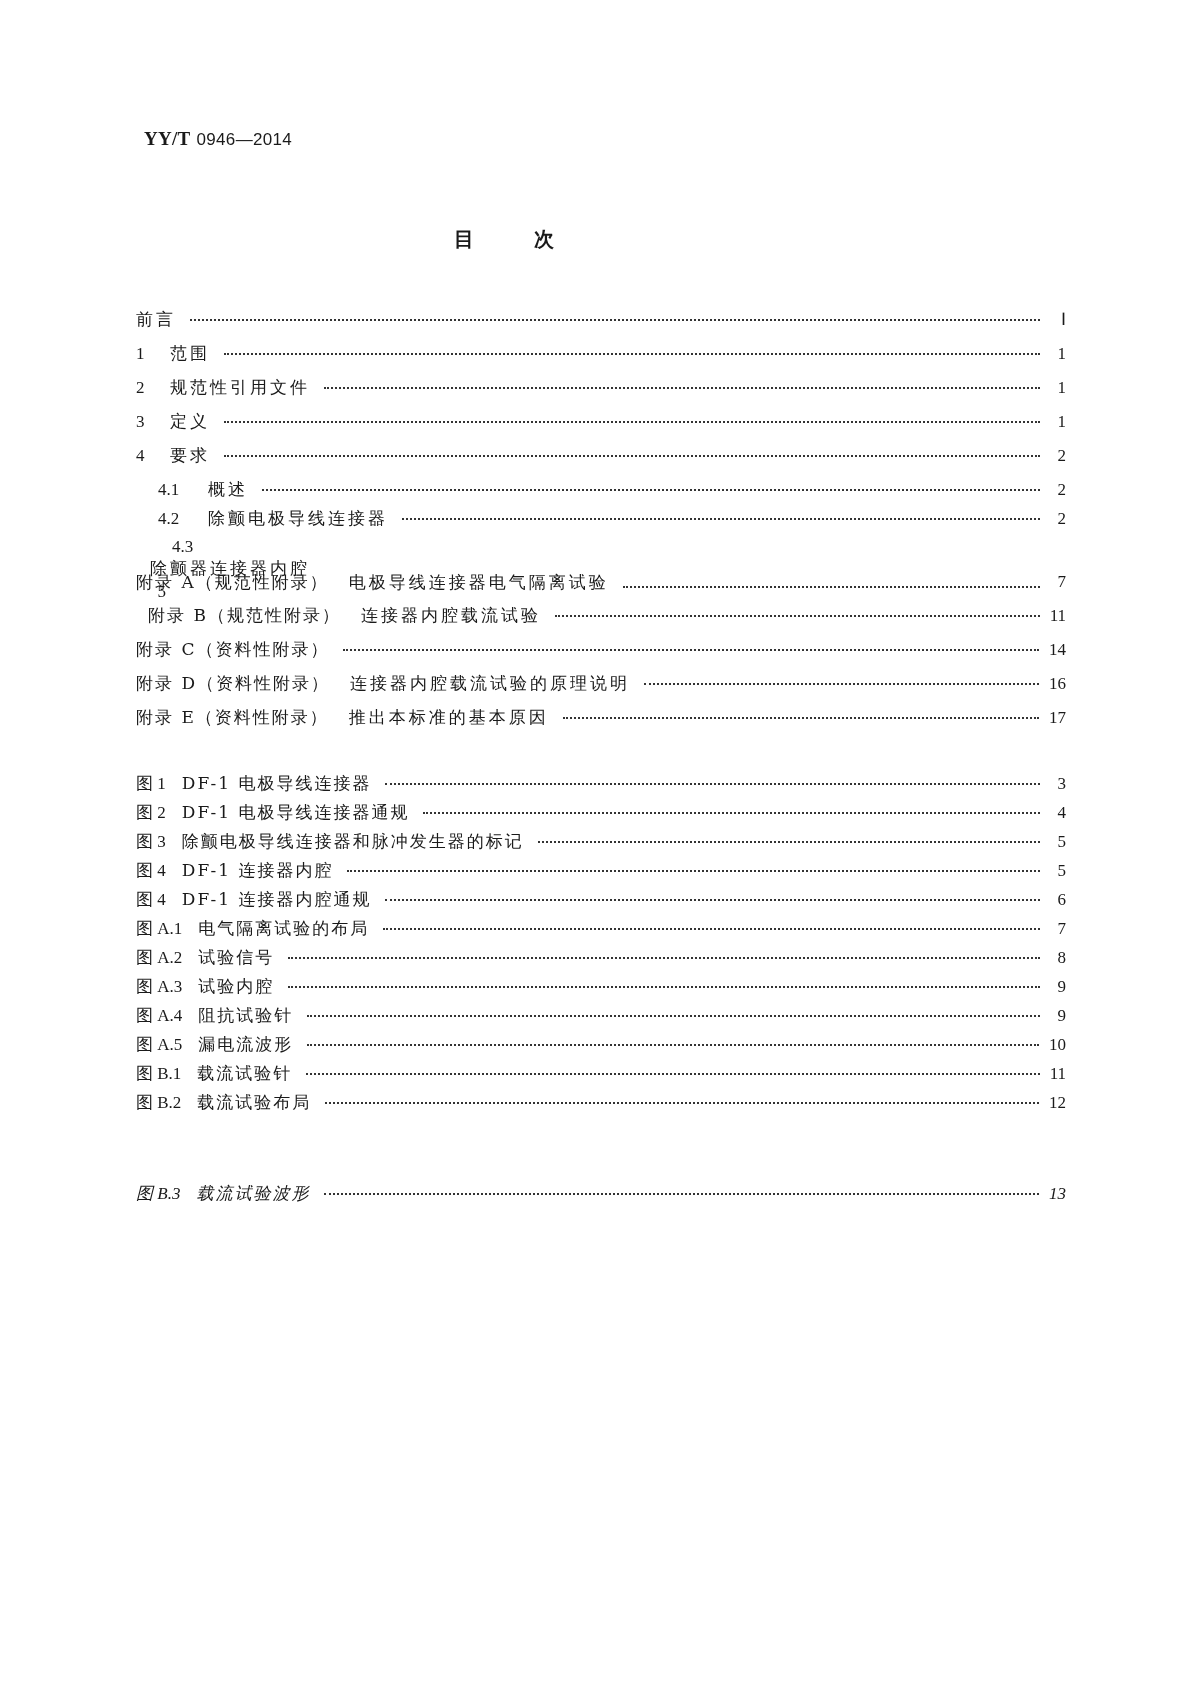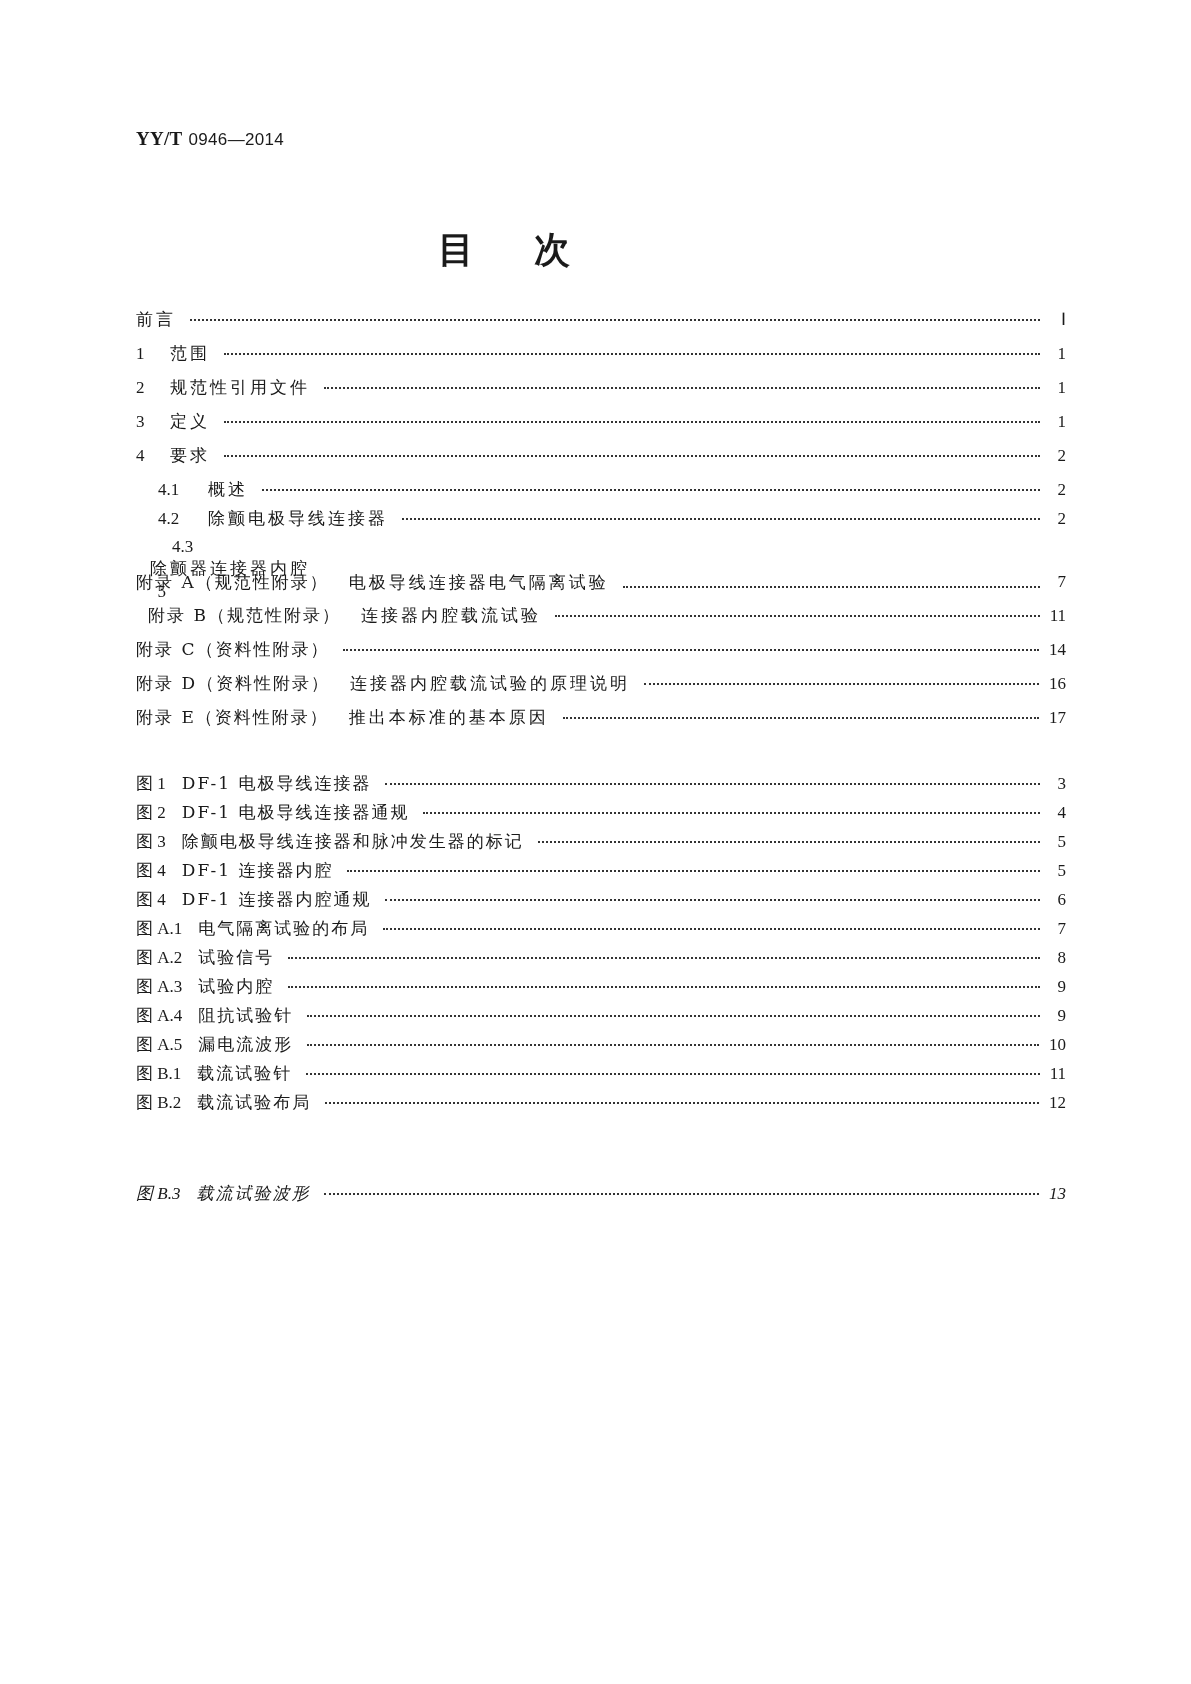--- a/index.html
+++ b/index.html
@@ -1,28 +1,28 @@
 <!DOCTYPE html>
 <html><head>
 <meta charset="utf-8">
 <style>
   html, body { margin: 0; padding: 0; background: #ffffff; }
   body {
     width: 1191px; height: 1684px; position: relative; overflow: hidden;
     font-family: "DejaVu Serif", "Liberation Serif", serif; color: #1a1a1a;
   }
   .std-code {
-    position: absolute; left: 136px; top: 128px;
+    position: absolute; left: 144px; top: 128px;
     font-size: 17px; letter-spacing: 0.3px;
   }
   .std-code .prefix { font-family: "Liberation Serif", serif; font-weight: bold; font-size: 19px; }
   .std-code .num { font-family: "Liberation Sans", sans-serif; font-size: 17px; margin-left: 6px; }
   .title {
     position: absolute; left: 0; width: 1008px; top: 226px; text-align: center;
-    font-family: "DejaVu Sans", sans-serif; font-size: 36px; font-weight: bold;
+    font-family: "DejaVu Sans", sans-serif; font-size: 20px; font-weight: bold;
     letter-spacing: 0;
   }
   .title .c2 { margin-left: 60px; }
 
   .toc { position: absolute; left: 136px; width: 930px; }
   .row {
     position: absolute; left: 0; right: 0; height: 28px;
     display: flex; align-items: baseline; font-size: 17px; white-space: nowrap;
   }
   .row .num-label { display: inline-block; width: 34px; font-family: "Liberation Serif", serif; }

